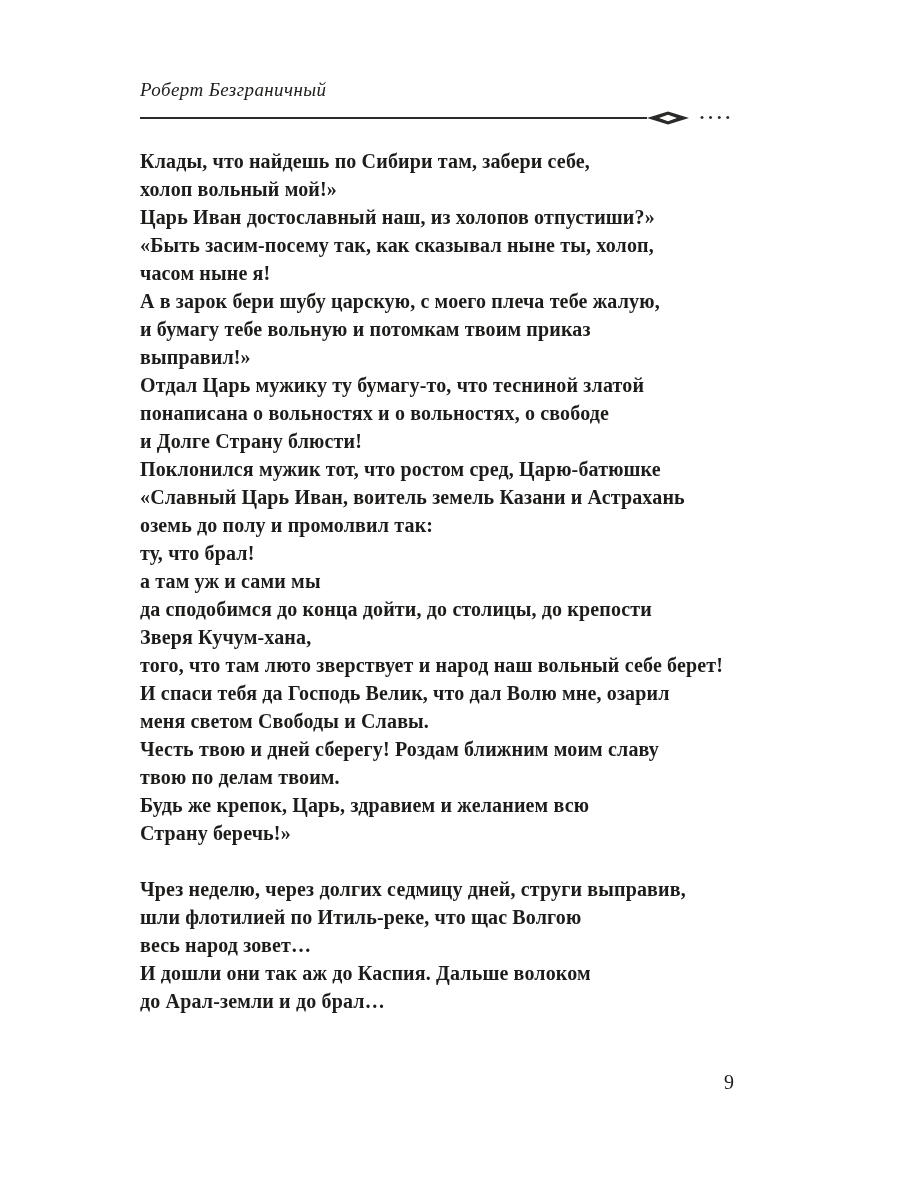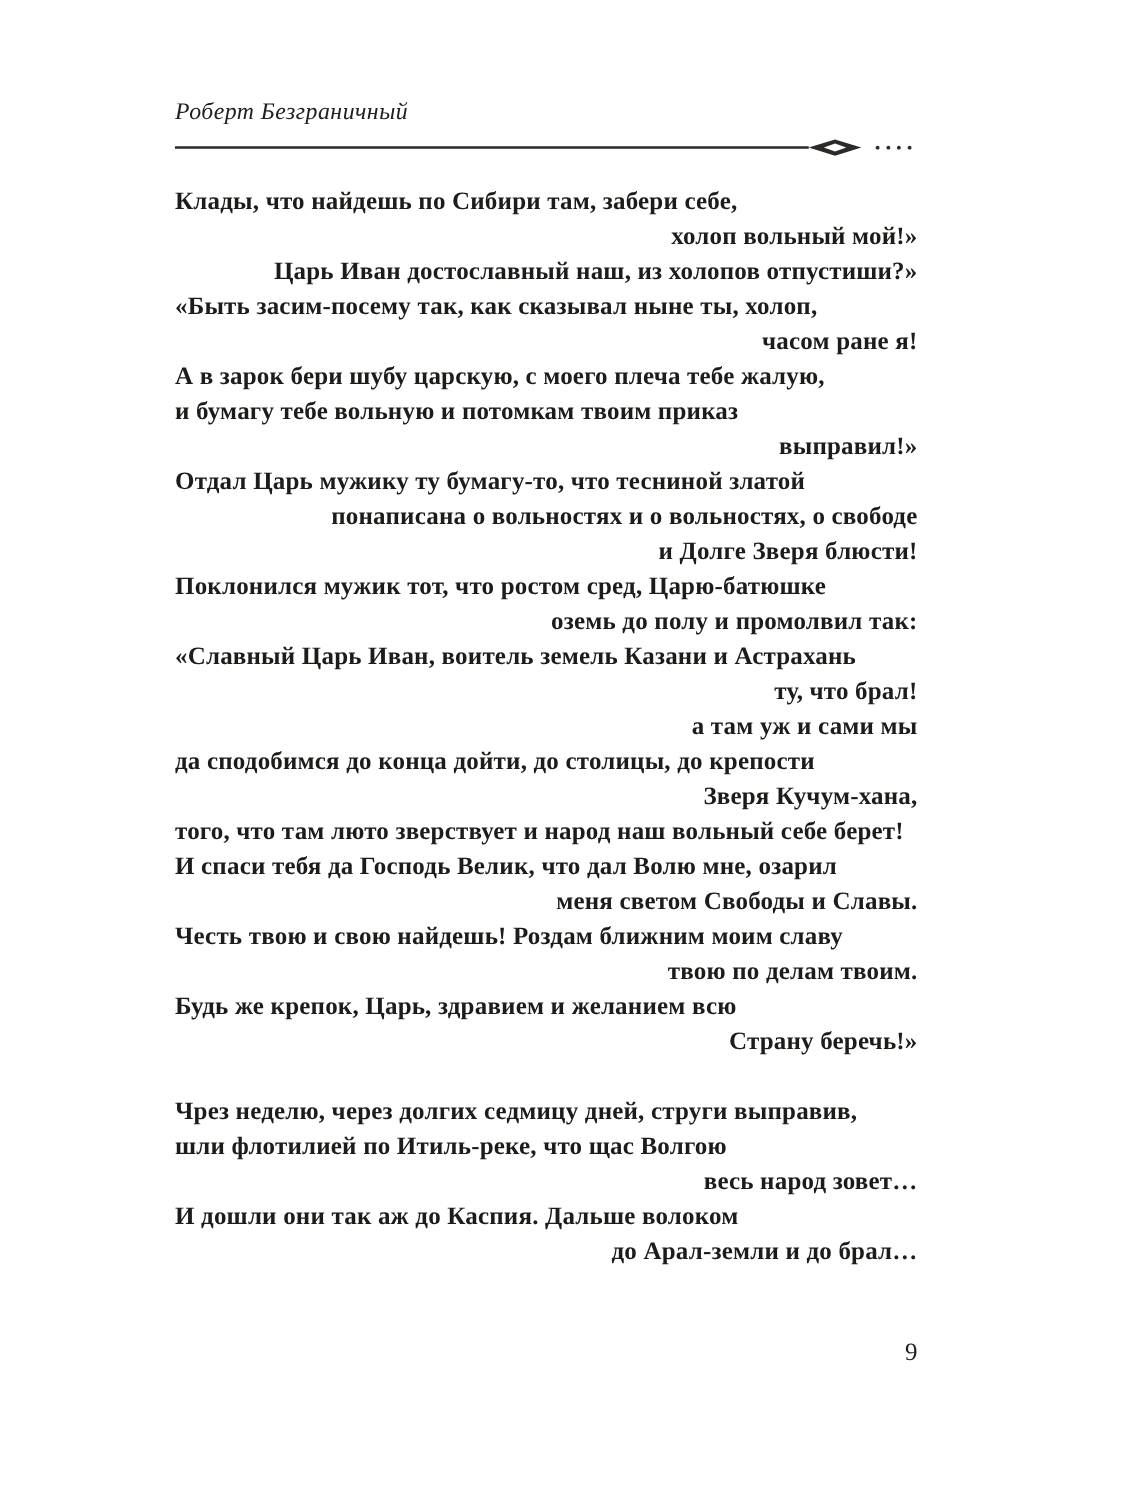--- a/index.html
+++ b/index.html
@@ -54,21 +54,21 @@
     white-space: nowrap;
   }
   .poem {
     margin-top: 22px;
     font-size: 20px;
     line-height: 28px;
     letter-spacing: 0.15px;
     font-weight: bold;
   }
   .poem-line.left  { text-align: left; }
-  .poem-line.right { text-align: right; }
+  .poem-line.right { }
   .poem-line.blank { height: 28px; }
   .page-number {
     position: absolute;
     left: 140px;
     top: 1070px;
     width: 594px;
     text-align: right;
     font-size: 20px;
     line-height: 24px;
     color: #1d1c1a;
@@ -90,38 +90,38 @@
         </svg>
         <div class="dots">••••</div>
       </div>
     </div>
 
     <div class="poem">
         <div class="poem-line left">Клады, что найдешь по Сибири там, забери себе,</div>
         <div class="poem-line right">холоп вольный мой!»</div>
         <div class="poem-line right">Царь Иван достославный наш, из холопов отпустиши?»</div>
         <div class="poem-line left">«Быть засим-посему так, как сказывал ныне ты, холоп,</div>
-        <div class="poem-line right">часом ране я!</div>
+        <div class="poem-line right">часом ныне я!</div>
         <div class="poem-line left">А в зарок бери шубу царскую, с моего плеча тебе жалую,</div>
         <div class="poem-line left">и бумагу тебе вольную и потомкам твоим приказ</div>
         <div class="poem-line right">выправил!»</div>
         <div class="poem-line left">Отдал Царь мужику ту бумагу-то, что тесниной златой</div>
         <div class="poem-line right">понаписана о вольностях и о вольностях, о свободе</div>
-        <div class="poem-line right">и Долге Зверя блюсти!</div>
+        <div class="poem-line right">и Долге Страну блюсти!</div>
         <div class="poem-line left">Поклонился мужик тот, что ростом сред, Царю-батюшке</div>
+        <div class="poem-line left">«Славный Царь Иван, воитель земель Казани и Астрахань</div>
         <div class="poem-line right">оземь до полу и промолвил так:</div>
-        <div class="poem-line left">«Славный Царь Иван, воитель земель Казани и Астрахань</div>
         <div class="poem-line right">ту, что брал!</div>
         <div class="poem-line right">а там уж и сами мы</div>
         <div class="poem-line left">да сподобимся до конца дойти, до столицы, до крепости</div>
         <div class="poem-line right">Зверя Кучум-хана,</div>
         <div class="poem-line left">того, что там люто зверствует и народ наш вольный себе берет!</div>
         <div class="poem-line left">И спаси тебя да Господь Велик, что дал Волю мне, озарил</div>
         <div class="poem-line right">меня светом Свободы и Славы.</div>
-        <div class="poem-line left">Честь твою и свою найдешь! Роздам ближним моим славу</div>
+        <div class="poem-line left">Честь твою и дней сберегу! Роздам ближним моим славу</div>
         <div class="poem-line right">твою по делам твоим.</div>
         <div class="poem-line left">Будь же крепок, Царь, здравием и желанием всю</div>
         <div class="poem-line right">Страну беречь!»</div>
         <div class="poem-line blank">&nbsp;</div>
         <div class="poem-line left">Чрез неделю, через долгих седмицу дней, струги выправив,</div>
         <div class="poem-line left">шли флотилией по Итиль-реке, что щас Волгою</div>
         <div class="poem-line right">весь народ зовет…</div>
         <div class="poem-line left">И дошли они так аж до Каспия. Дальше волоком</div>
         <div class="poem-line right">до Арал-земли и до брал…</div>
       </div>

